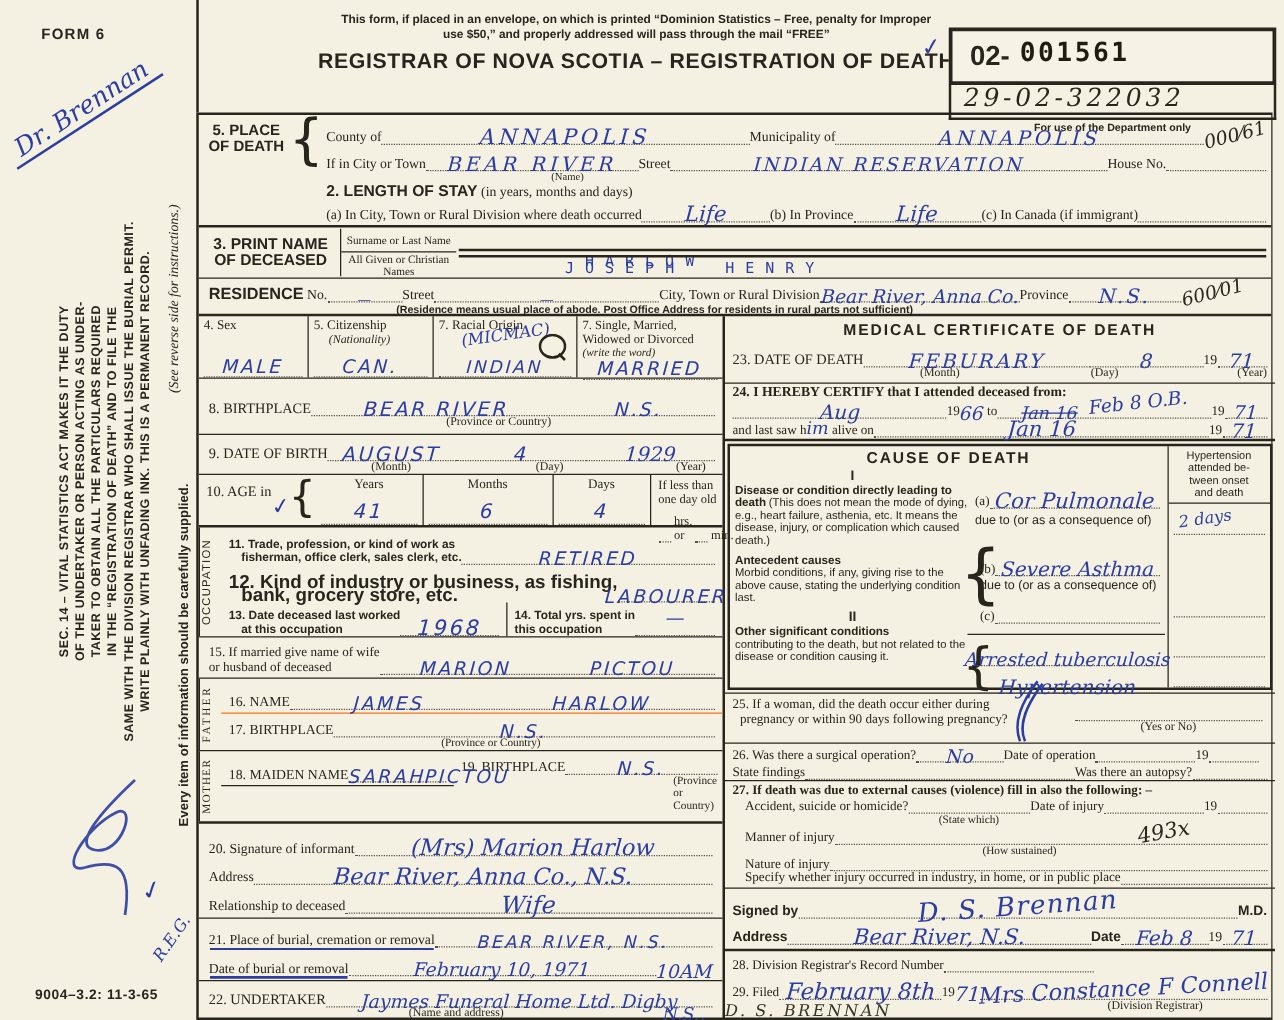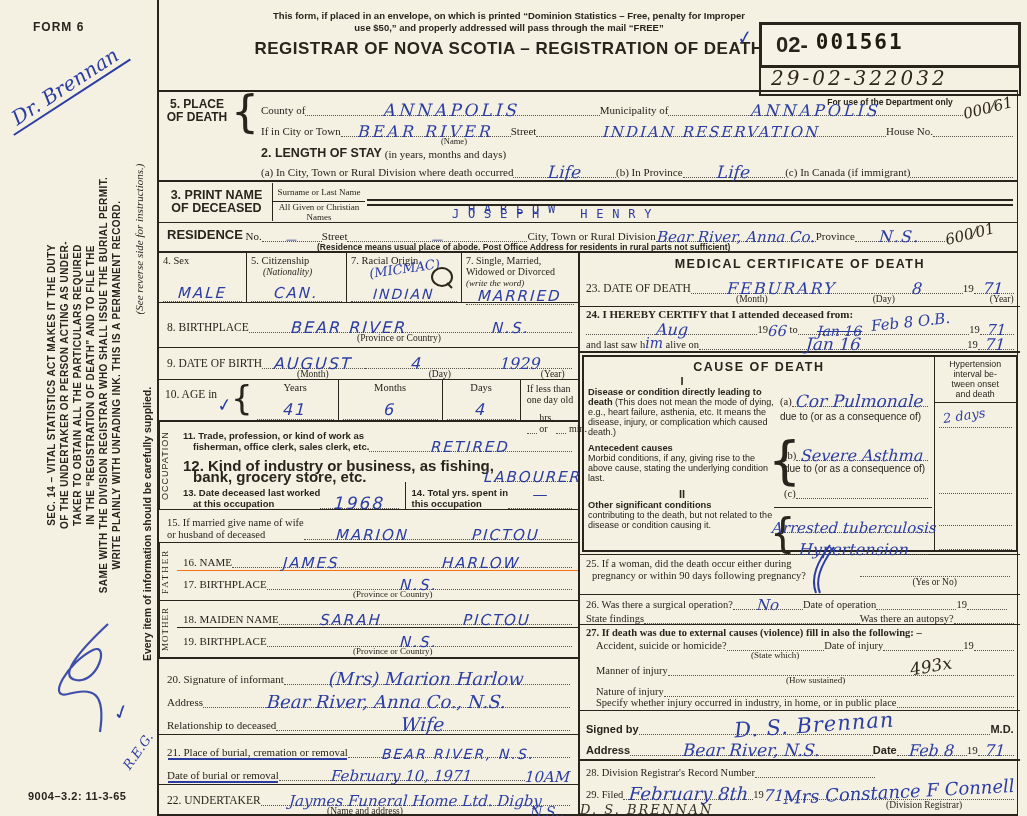--- a/index.html
+++ b/index.html
@@ -324,21 +324,21 @@
             </div>
             <div class="caprow" style="font-size:9px">
                 <span style="margin-left:170px">(Province or Country)</span>
               </div>
           </div>
         </div>
       </div>
 
       <div style="height:58px;border-bottom:2px solid #28251d;display:flex">
         <div class="vlab" style="font-family:'Liberation Serif',serif;letter-spacing:1px">MOTHER</div>
-        <div style="flex:1;display:flex;flex-direction:column">
+        <div style="flex:1;display:flex;flex-direction:row">
           <div class="fr" style="height:28px;border-bottom:1px solid #28251d;padding:0 6px 2px 6px">
             <span style="font-size:11px">18. MAIDEN NAME</span>
             <span class="dl" style="justify-content:space-around">
               <i class="hw v" style="font-size:15px">SARAH</i>
               <i class="hw v" style="font-size:15px">PICTOU</i>
             </span>
           </div>
           <div style="flex:1;padding:2px 6px 0 6px">
             <div class="fr" style="height:17px;font-size:11px">
               <span>19. BIRTHPLACE</span>
@@ -463,21 +463,21 @@
 
       <div style="height:202px;border-bottom:1px solid #28251d;padding:3px;position:relative">
         <div style="position:absolute;inset:2px;border:2px solid #28251d"></div>
         <div style="position:absolute;left:6px;top:4px;right:88px;text-align:center" class="bsans">
           <span style="font-size:12.5px;letter-spacing:1.5px">CAUSE OF DEATH</span>
         </div>
 
         <div style="position:absolute;top:4px;bottom:4px;right:4px;width:82px;border-left:1.5px solid #28251d">
           <div class="sans" style="font-size:8.8px;line-height:10px;text-align:center;border-bottom:1px solid #28251d;padding:2px 0 3px 0">
             <div>Hypertension</div>
-              <div>interval be-</div>
+              <div>attended be-</div>
               <div>tween onset</div>
               <div>and death</div>
           </div>
           <i class="cur" style="position:absolute;left:8px;top:52px;font-size:13px;transform:rotate(-8deg)">2 days</i>
           <div class="stub" style="top:70px"></div>
           <div class="stub" style="top:136px"></div>
           <div class="stub" style="top:168px"></div>
           <div class="stub" style="top:192px"></div>
         </div>
 

